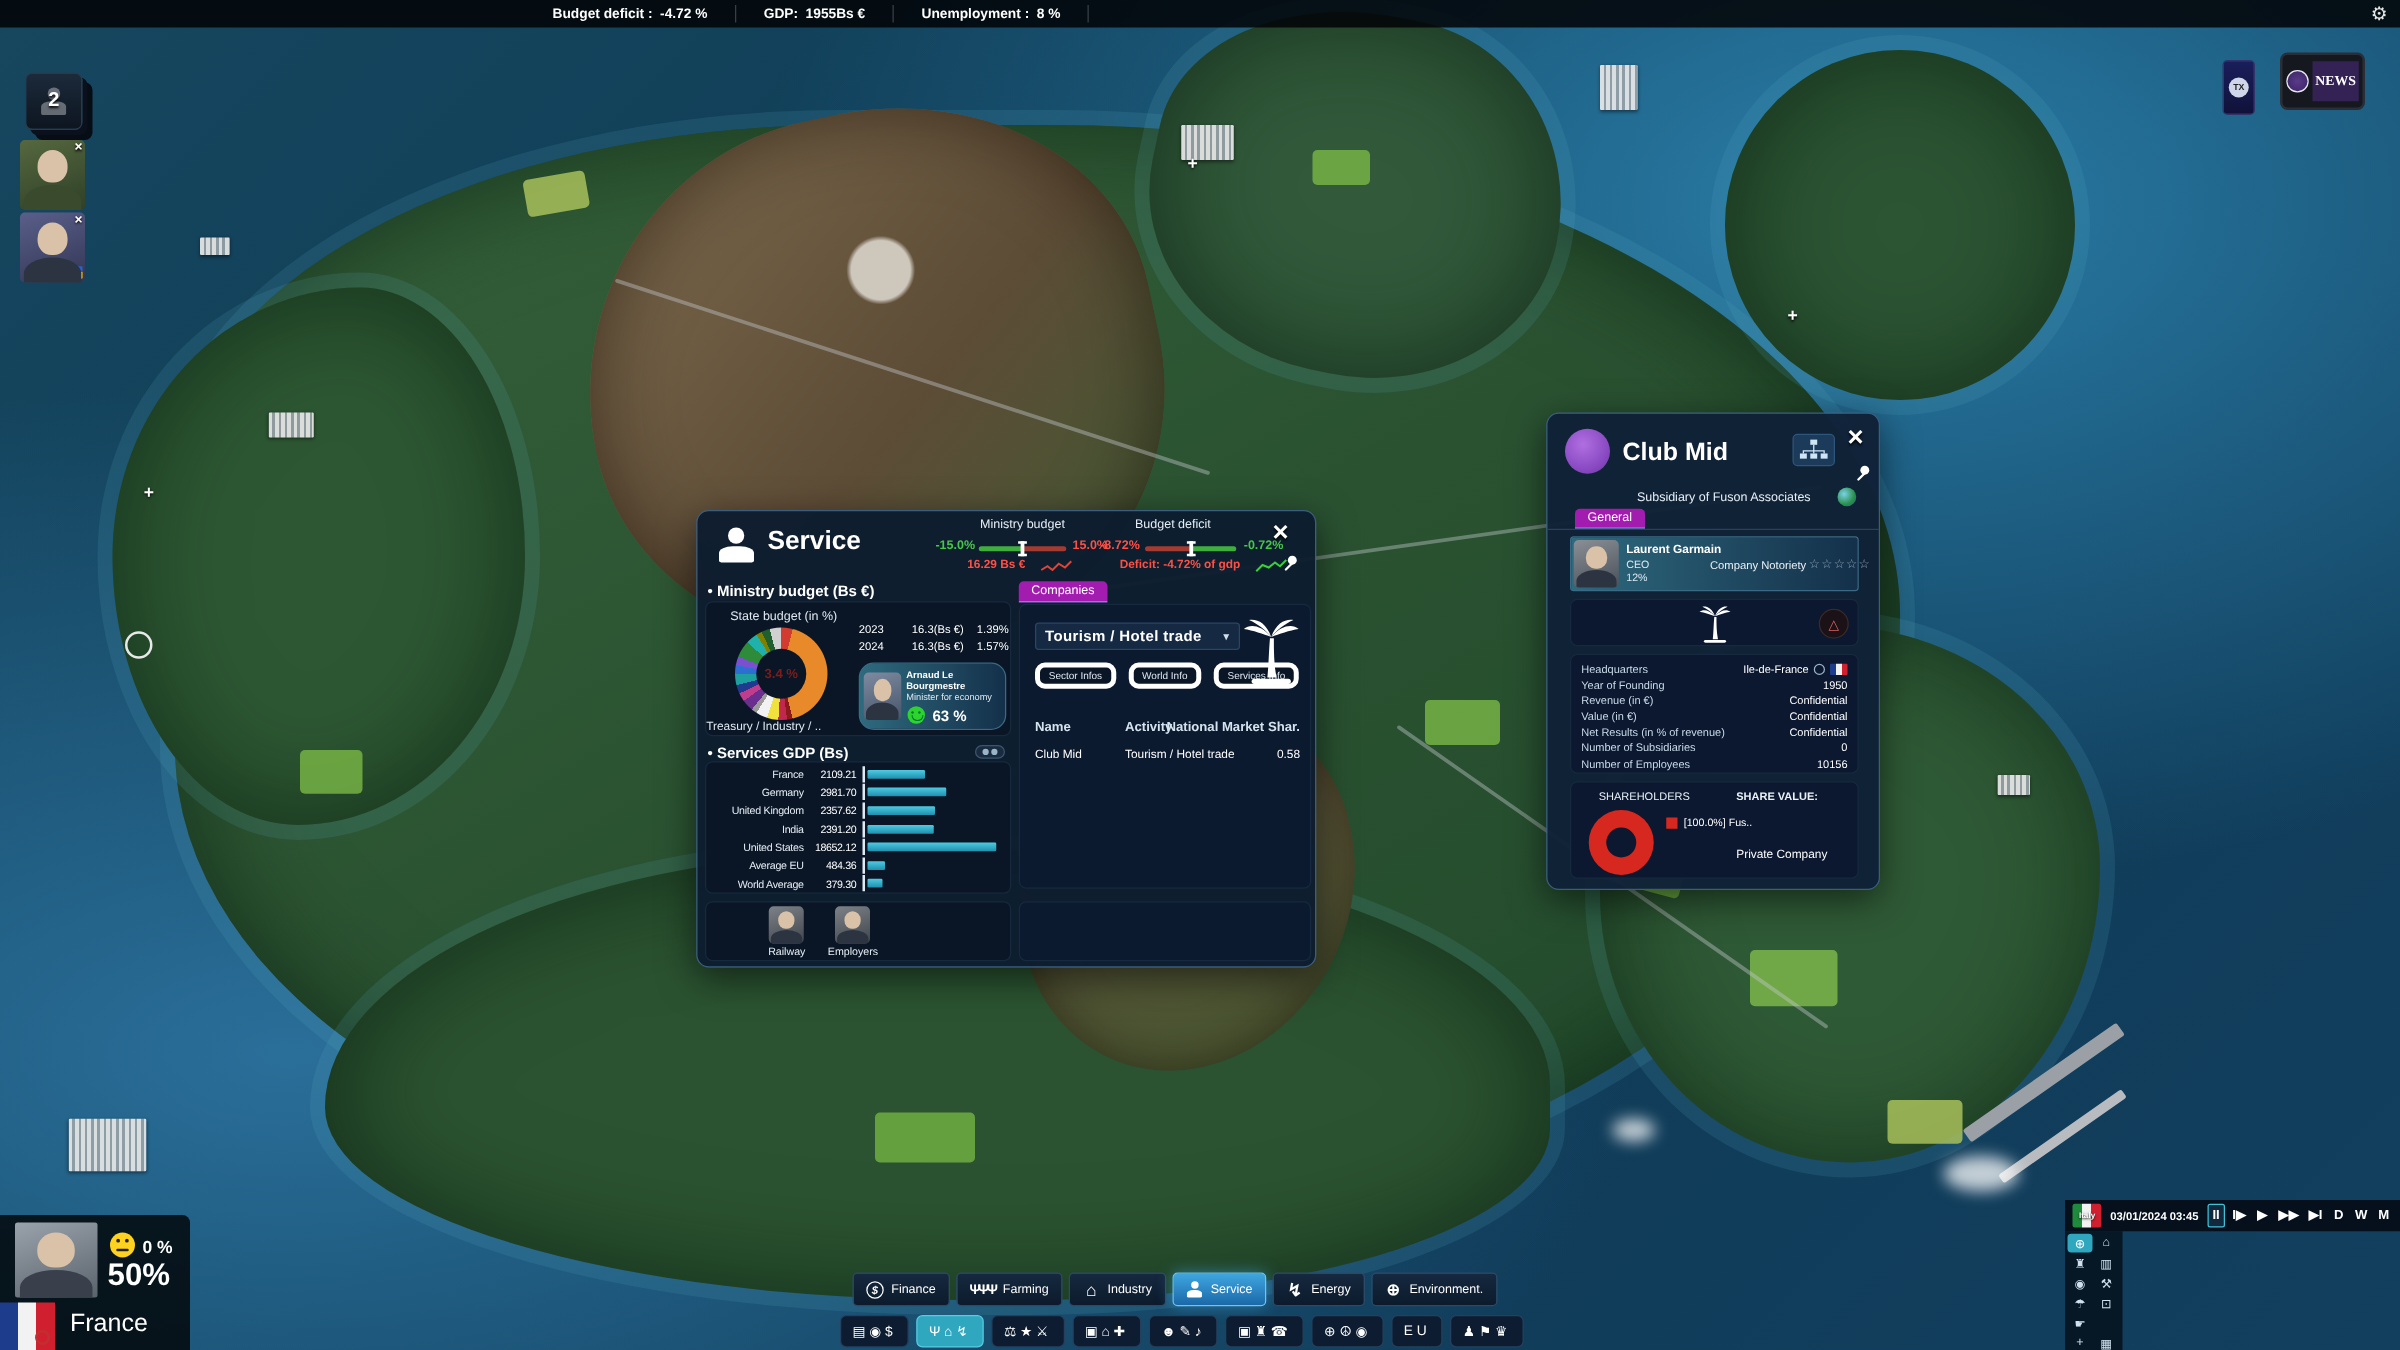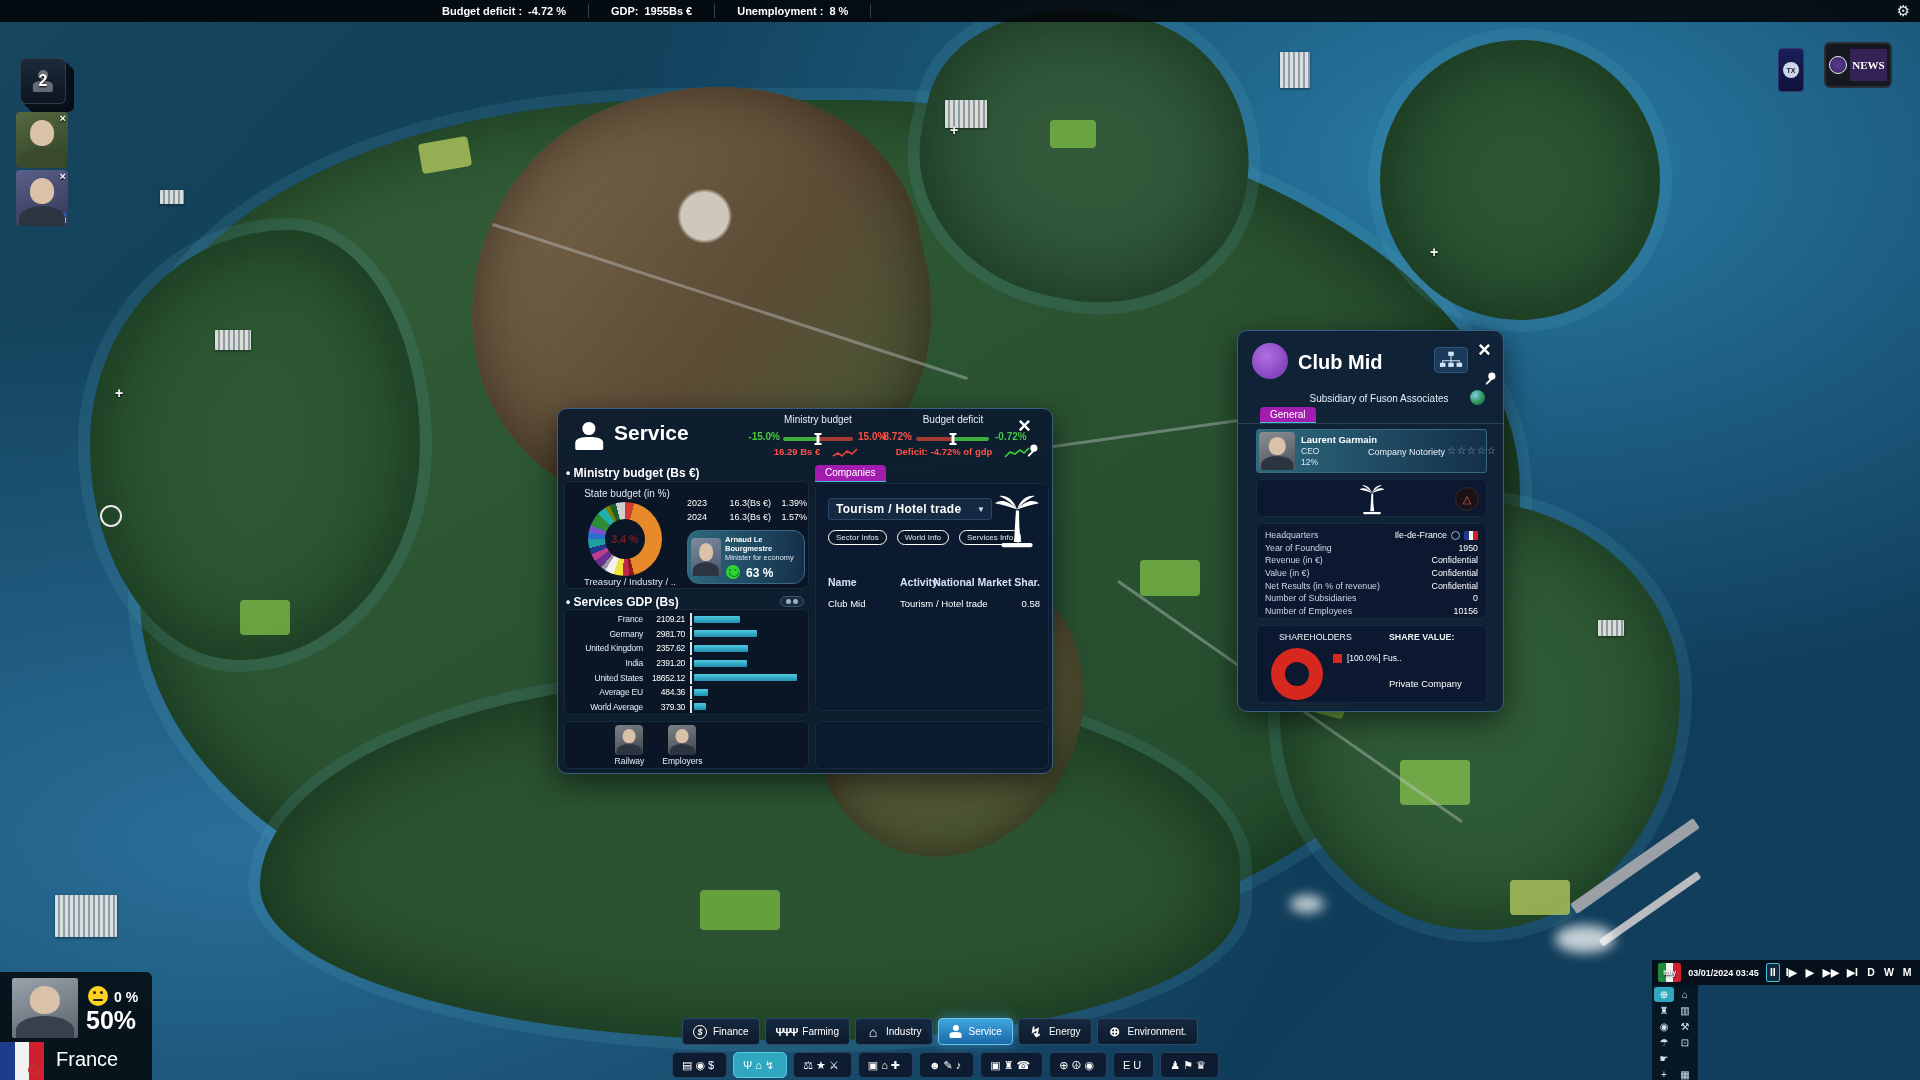--- a/index.html
+++ b/index.html
@@ -15,21 +15,21 @@
   .city{position:absolute;background:repeating-linear-gradient(90deg,#e9e9e9 0 3px,#98a2a8 3px 5px);opacity:.92;border-radius:1px;box-shadow:0 1px 3px rgba(0,0,0,.5)}
   .road{position:absolute;height:3px;background:rgba(195,200,205,.42);border-radius:2px}
   .mark-plus{position:absolute;color:#fff;font-weight:bold;font-size:14px;text-shadow:0 1px 2px #000}
   .cloud{position:absolute;background:#fff;border-radius:50%;filter:blur(6px);opacity:.75}
   
   .panel{position:absolute;background:rgba(13,28,47,.96);border:1px solid #3b5d80;border-radius:10px;box-shadow:0 8px 30px rgba(0,0,0,.55)}
   .ibox{position:absolute;background:#0a1626;border-radius:6px;border:1px solid #16293e}
   .sechead{position:absolute;font-size:12px;font-weight:bold;color:#fff;white-space:nowrap}
   .tab{position:absolute;height:17px;padding:2px 10px;font-size:10px;color:#cfe0ee;background:#0a1424;border-radius:4px 4px 0 0;cursor:pointer}
   .tab.active{background:#a21caf;color:#fff;box-shadow:0 -1px 0 #3fc1d8 inset}
-  .chip{display:inline-block;background:#0a1626;border:1px solid #ffffff;border-radius:8px;font-size:8px;padding:2px 7px;color:#dfe9f2;white-space:nowrap}
+  .chip{display:inline-block;background:#0a1626;border:4px solid #ffffff;border-radius:8px;font-size:8px;padding:2px 7px;color:#dfe9f2;white-space:nowrap}
   .track{position:absolute;height:4px;border-radius:2px;top:28px}
   .track .marker{position:absolute;top:-4px;width:3px;height:12px;background:#fff;transform:translateX(-50%)}
   .track .marker::before,.track .marker::after{content:"";position:absolute;left:-2px;width:7px;height:2px;background:#fff}
   .track .marker::after{bottom:0}
   .sl-min,.sl-max,.sl-label,.sl-value{position:absolute;font-size:10px;font-weight:bold;white-space:nowrap}
   .green{color:#46c846}.red{color:#ff5045}
   .donut{position:absolute;border-radius:50%}
   .donut-hole{position:absolute;border-radius:50%;display:flex;align-items:center;justify-content:center}
   .person{position:relative;display:inline-block}
   .person::before{content:"";position:absolute;top:0;left:50%;transform:translateX(-50%);width:44%;height:46%;border-radius:50%;background:#fff}
@@ -175,21 +175,21 @@
   <span class="sl-min green" style="left:180px;top:22px;width:42px;text-align:right">-15.0%</span>
   <div class="track" style="left:225px;width:70px;background:linear-gradient(90deg,#3fae3f 0 49%,#a23b31 51% 100%)">
     <span class="marker" style="left: 50%;"></span>
   </div>
   <span class="sl-max red" style="left:300px;top:22px;width:44px">15.0%</span>
   <div class="sl-value red" style="left:208px;top:37px;width:62px;text-align:center;font-size:9.5px">16.29 Bs €</div>
   <svg class="spark" style="left:274px;top:38px" width="26" height="12" viewBox="0 0 26 12">
       <polyline points="1,9 6,6 10,9 15,4 20,7 25,2" fill="none" stroke="#e04438" stroke-width="1.6"></polyline>
     </svg>
 
-  <div class="sl-label" style="left:350px;top:5px;width:90px;text-align:center;color:#e6eef6;font-weight:normal">Budget deficit</div>
+  <div class="sl-label" style="left:350px;top:5px;width:90px;text-align:left;color:#e6eef6;font-weight:normal">Budget deficit</div>
   <span class="sl-min red" style="left:318px;top:22px;width:40px;text-align:center">-8.72%</span>
   <div class="track" style="left:358px;width:73px;background:linear-gradient(90deg,#a23b31 0 49%,#3fae3f 51% 100%)">
     <span class="marker" style="left: 50%;"></span>
   </div>
   <span class="sl-max green" style="left:437px;top:22px;width:42px">-0.72%</span>
   <div class="sl-value red" style="left:330px;top:37px;width:112px;text-align:center;font-size:9.5px">Deficit: -4.72% of gdp</div>
   <svg class="spark" style="left:446px;top:38px" width="26" height="12" viewBox="0 0 26 12">
       <polyline points="1,10 6,5 11,7 16,3 20,6 25,1" fill="none" stroke="#3ad23a" stroke-width="1.6"></polyline>
     </svg>
 
@@ -202,21 +202,21 @@
     </svg>
 
   <div class="sechead" style="left:8px;top:57px">• <span>Ministry budget (Bs €)</span></div>
   <div class="ibox" style="left:6px;top:72px;width:245px;height:108px">
     <div style="position:absolute;left:6px;top:6px;width:112px;text-align:center;font-size:10px;color:#dfe9f2">State budget (in %)</div>
     <div class="donut" id="state-pie" style="left: 23px; top: 20px; width: 74px; height: 74px; background: conic-gradient(rgb(210, 59, 47) 0%, rgb(210, 59, 47) 4%, rgb(232, 137, 42) 4%, rgb(232, 137, 42) 46%, rgb(139, 26, 26) 46%, rgb(139, 26, 26) 48%, rgb(194, 39, 78) 48%, rgb(194, 39, 78) 51%, rgb(240, 225, 60) 51%, rgb(240, 225, 60) 55%, rgb(242, 242, 242) 55%, rgb(242, 242, 242) 59%, rgb(154, 154, 154) 59%, rgb(154, 154, 154) 61%, rgb(106, 46, 143) 61%, rgb(106, 46, 143) 65%, rgb(192, 60, 140) 65%, rgb(192, 60, 140) 68%, rgb(31, 58, 143) 68%, rgb(31, 58, 143) 71%, rgb(31, 160, 160) 71%, rgb(31, 160, 160) 75%, rgb(45, 111, 208) 75%, rgb(45, 111, 208) 78%, rgb(122, 79, 208) 78%, rgb(122, 79, 208) 81%, rgb(46, 139, 58) 81%, rgb(46, 139, 58) 87%, rgb(32, 178, 170) 87%, rgb(32, 178, 170) 91%, rgb(128, 128, 0) 91%, rgb(128, 128, 0) 93%, rgb(31, 95, 47) 93%, rgb(31, 95, 47) 96%, rgb(208, 208, 208) 96%, rgb(208, 208, 208) 100%);">
       <div class="donut-hole" style="left:17px;top:17px;width:40px;height:40px;background:#0a1626">
         <span style="font-size:10.5px;font-weight:bold;color:#7e1c1c">3.4 %</span>
       </div>
     </div>
-    <div style="position:absolute;left:0;top:94px;width:130px;text-align:center;font-size:9.5px;color:#dfe9f2;white-space:nowrap">Treasury / Industry / ..</div>
+    <div style="position:absolute;left:0;top:94px;width:130px;text-align:left;font-size:9.5px;color:#dfe9f2;white-space:nowrap">Treasury / Industry / ..</div>
     <div style="position:absolute;left:122px;top:14px;width:120px">
 
         <div class="yr" style="display:flex;height:14px;align-items:center">
           <span style="width:28px;font-size:9px;color:#fff">2023</span>
           <span style="width:56px;text-align:right;font-size:9px;color:#fff">16.3(Bs €)</span>
           <span style="width:36px;text-align:right;font-size:9px;color:#fff">1.39%</span>
         </div>
 
         <div class="yr" style="display:flex;height:14px;align-items:center">
           <span style="width:28px;font-size:9px;color:#fff">2024</span>

